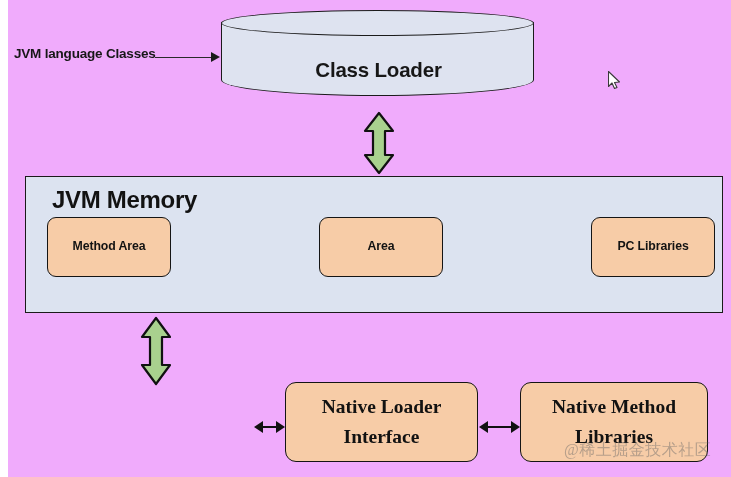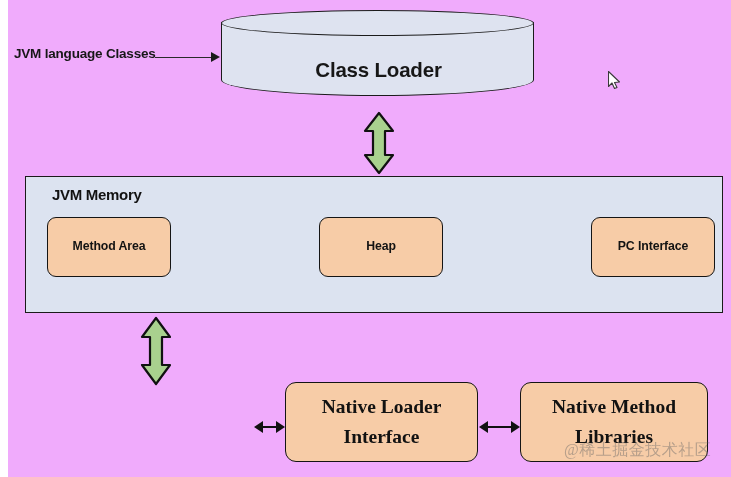--- a/index.html
+++ b/index.html
@@ -111,21 +111,21 @@
     width: 698px;
     height: 137px;
     background: #dce3f0;
     border: 1.7px solid #1b1b1b;
     box-sizing: border-box;
   }
   #jvm-memory-title {
     position: absolute;
     left: 26px;
     top: 9px;
-    font-size: 15px;
+    font-size: 24px;
     font-weight: 700;
     color: #121212;
     letter-spacing: -0.3px;
     text-align: right;
   }
   #memory-boxes {
     position: absolute;
     left: 21px;
     top: 40px;
     width: 668px;
@@ -247,22 +247,22 @@
   </div>
 
   <svg class="green-arrow" style="left:353px; top:111px;" width="36" height="64" viewBox="0 0 36 64">
     <polygon points="18,2 32,20 24,20 24,44 32,44 18,62 4,44 12,44 12,20 4,20" fill="#a9d18e" stroke="#111111" stroke-width="2.2" stroke-linejoin="round"></polygon>
   </svg>
 
   <div id="jvm-memory">
     <div id="jvm-memory-title">JVM Memory</div>
     <div id="memory-boxes">
       <div class="mem-box">Method Area</div>
-      <div class="mem-box">Heap</div>
-      <div class="mem-box">PC Interface</div>
+      <div class="mem-box">Area</div>
+      <div class="mem-box">PC Libraries</div>
     </div>
   </div>
 
   <svg class="green-arrow" style="left:130px; top:316px;" width="36" height="70" viewBox="0 0 36 70">
     <polygon points="18,2 32,21 24,21 24,49 32,49 18,68 4,49 12,49 12,21 4,21" fill="#a9d18e" stroke="#111111" stroke-width="2.2" stroke-linejoin="round"></polygon>
   </svg>
 
   <div class="bottom-box" id="native-method-interface">Native Loader Interface</div>
   <div class="bottom-box" id="native-method-libraries">Native Method Libraries</div>
 

